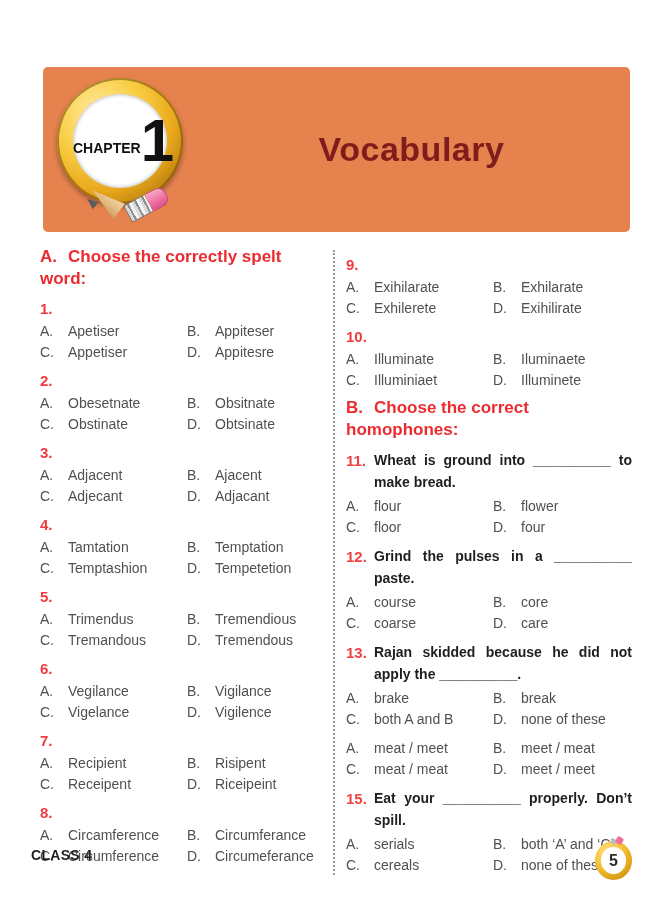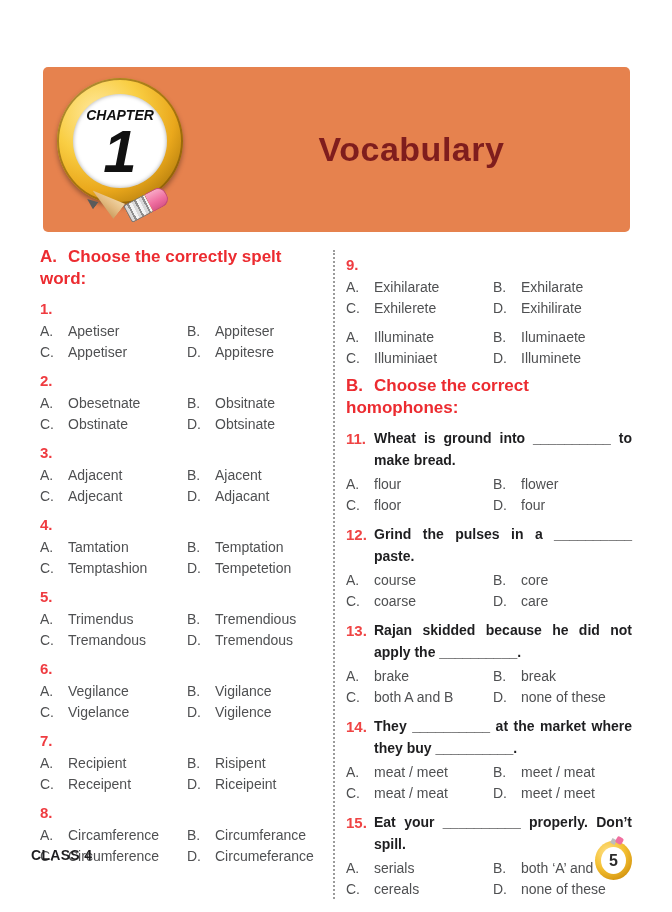--- a/index.html
+++ b/index.html
@@ -25,21 +25,21 @@
   .chapter-badge { position:absolute; left:14px; top:11px; width:134px; height:150px; }
   .ring {
     position:absolute; left:0; top:0; width:126px; height:126px; border-radius:50%;
     background:radial-gradient(circle at 32% 28%, #FFE9A0 0%, #F9CE43 35%, #EAA81C 62%, #9C6A06 92%, #6E4703 100%);
     box-shadow:0 3px 5px rgba(0,0,0,.35), inset 0 0 0 2px rgba(110,71,3,.55);
     display:flex; align-items:center; justify-content:center;
   }
   .ring-inner {
     width:94px; height:94px; border-radius:50%; background:#ffffff;
     box-shadow:inset 0 0 4px rgba(0,0,0,.35);
-    display:flex; flex-direction:column; align-items:center; justify-content:flex-start;font-style:italic;
+    display:flex; flex-direction:row; align-items:center; justify-content:flex-start;
   }
   .chapter-label { font-size:14px; font-weight:700; color:#111; margin-top:13px; letter-spacing:0; }
   .chapter-number { font-size:60px; font-weight:700; color:#111; line-height:58px; }
   .pencil-tip {
     position:absolute; left:32px; top:113px; width:34px; height:20px;
     transform:rotate(38deg);
     clip-path:polygon(0% 50%, 100% 2%, 100% 98%);
     background:linear-gradient(180deg,#F2D7A8 0%, #E3BA80 55%, #C99D5F 100%);
   }
   .pencil-tip-lead {
@@ -306,20 +306,21 @@
               <span class="opt-letter">C.</span>
               <span class="opt-text">Exhilerete</span>
             </div>
             <div class="opt">
               <span class="opt-letter">D.</span>
               <span class="opt-text">Exihilirate</span>
             </div>
           </div>
         </div>
         <div class="q-block">
+          <div class="q-num">10.</div>
           <div class="opt-grid">
             <div class="opt">
               <span class="opt-letter">A.</span>
               <span class="opt-text">Illuminate</span>
             </div>
             <div class="opt">
               <span class="opt-letter">B.</span>
               <span class="opt-text">Iluminaete</span>
             </div>
             <div class="opt">
@@ -401,24 +402,20 @@
               <span class="opt-letter">C.</span>
               <span class="opt-text">both A and B</span>
             </div>
             <div class="opt">
               <span class="opt-letter">D.</span>
               <span class="opt-text">none of these</span>
             </div>
           </div>
         </div>
         <div class="q-block hq">
-          <div class="stmt-row">
-            <span class="stmt-num">14.</span>
-            <div class="stmt-text">They __________ at the market where they buy __________.</div>
-          </div>
           <div class="opt-grid">
             <div class="opt">
               <span class="opt-letter">A.</span>
               <span class="opt-text">meat / meet</span>
             </div>
             <div class="opt">
               <span class="opt-letter">B.</span>
               <span class="opt-text">meet / meat</span>
             </div>
             <div class="opt">

